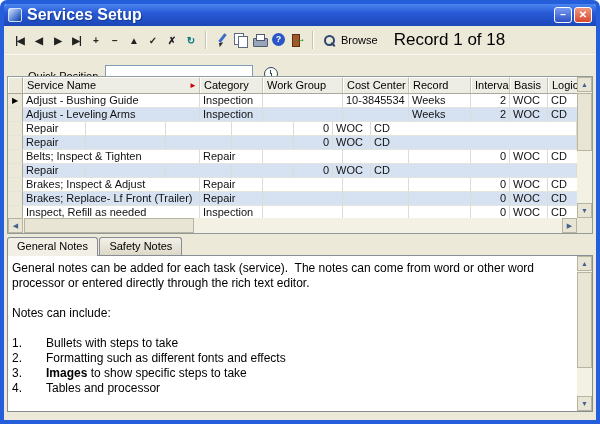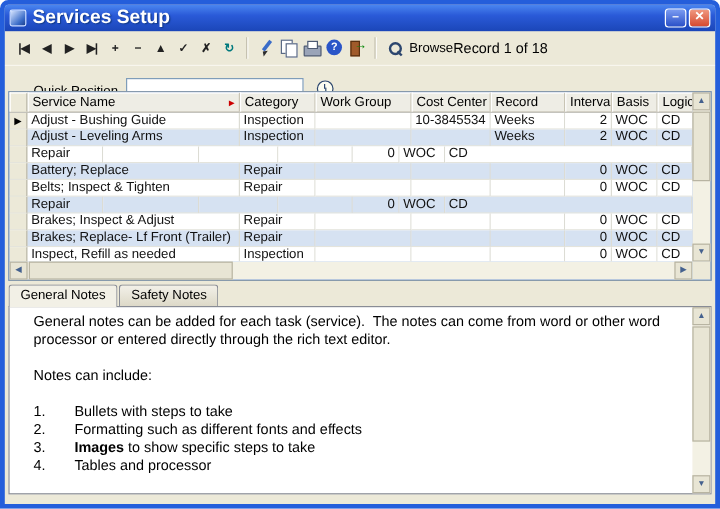--- a/index.html
+++ b/index.html
@@ -28,21 +28,21 @@
   .tb-btn.close { background: linear-gradient(#f09880, #d5492f); }
 
   
   .toolbar { position: absolute; top: 22px; left: 0; right: 0; height: 28px;
     display: flex; align-items: center; padding: 0 6px; }
   .tbtn { display: inline-flex; align-items: center; justify-content: center;
     min-width: 19px; height: 19px; font-size: 10px; color: #222; border-radius: 2px; cursor: default; }
   .navgroup .tbtn { font-weight: bold; letter-spacing: -1px; }
   .sep { width: 2px; height: 18px; border-left: 1px solid #c6c2b0; border-right: 1px solid #fff; margin: 0 5px; }
   .browse { display: inline-flex; align-items: center; gap: 5px; font-size: 11px; color: #000; margin-left: 4px; }
-  .record { font-size: 12px; color: #000; }
+  .record { margin-left: 16px; font-size: 17px; color: #000; }
 
   
   .ticon { display: inline-block; width: 13px; height: 13px; position: relative; }
   .pen-icon::before { content: ""; position: absolute; left: 6px; top: 0; width: 3px; height: 10px;
     background: #3a6cc8; transform: rotate(38deg); }
   .pen-icon::after { content: ""; position: absolute; left: 1px; bottom: 0;
     border: 3px solid transparent; border-bottom-color: #2b2b2b; transform: rotate(-55deg); }
   .copy-icon::before { content: ""; position: absolute; left: 0; top: 0; width: 8px; height: 10px;
     background: #fff; border: 1px solid #5a6a85; }
   .copy-icon::after { content: ""; position: absolute; left: 4px; top: 3px; width: 8px; height: 10px;
@@ -71,21 +71,21 @@
   .quickpos { position: absolute; top: 50px; left: 0; right: 0; height: 28px;
     display: flex; align-items: flex-end; padding: 0 24px; gap: 7px;
     border-top: 1px solid #f8f6ee; }
   .quickpos label { font-size: 11px; color: #000; }
   .qp-input { width: 148px; height: 17px; border: 1px solid #7f9db9; font-size: 11px;
     padding: 1px 3px; background: #fff; font-family: "Liberation Sans", sans-serif; }
   .clockbtn { width: 20px; height: 18px; display: inline-flex; align-items: center; justify-content: center; }
 
   
   .gridwrap { position: absolute; top: 72px; left: 3px; right: 3px; height: 158px;
-    border: 1px solid #919b9c; background: #3b82f6; }
+    border: 1px solid #919b9c; background: #000000; }
   .ghead { position: absolute; top: 0; left: 0; right: 15px; height: 17px; display: flex;
     background: #eeede5; border-bottom: 1px solid #aca899; }
   .hcell { height: 16px; padding: 1px 3px; font-size: 11px; color: #000;
     border-right: 1px solid #c8c4b4; border-top: 1px solid #fff; border-left: 1px solid #fff;
     white-space: nowrap; overflow: hidden; position: relative; }
   .sort { position: absolute; right: 2px; top: 1px; color: #cc0000; font-size: 8px; line-height: 14px; }
   .gbody { position: absolute; top: 17px; left: 0; right: 15px; bottom: 15px; background: #fff; overflow: hidden; }
   .grid-row { display: flex; height: 14px; }
   .grid-row.alt .cell { background: #d6e2f2; }
   .cell { height: 14px; padding: 0 3px; font-size: 11px; line-height: 13px; color: #111;
@@ -122,21 +122,21 @@
 
   
   .tabs { position: absolute; top: 232px; left: 3px; height: 19px; }
   .tab { display: inline-block; padding: 2px 9px 3px; font-size: 11px; color: #000;
     border: 1px solid #898c95; border-bottom: none; border-radius: 3px 3px 0 0;
     background: linear-gradient(#f2f0e8, #ddd9c8); margin-right: -3px; position: relative; }
   .tab.active { background: #f2f0e6; z-index: 2; padding-bottom: 4px; }
 
   .notes { position: absolute; top: 251px; left: 3px; right: 3px; height: 157px;
     background: #fff; border: 1px solid #898c95; }
-  .notes-text { position: absolute; inset: 0 16px 0 0; padding: 5px 20px; overflow: hidden; }
+  .notes-text { position: absolute; inset: 0 16px 0 0; padding: 5px 4px; overflow: hidden; }
   .notes-text p { font-size: 12px; line-height: 15px; color: #000; white-space: pre-wrap; }
   .p1 { margin: 0 0 15px 0; }
   .p2 { margin: 0 0 15px 0; }
   .note-line { font-size: 12px; line-height: 15px; color: #000; }
   .note-line .num { display: inline-block; width: 34px; }
 </style>
 </head>
 <body>
 
 <div class="window">
@@ -223,21 +223,20 @@
           <div class="cell c1">Repair</div>
           <div class="cell c2"></div>
           <div class="cell c3"></div>
           <div class="cell c4"></div>
           <div class="cell c5">0</div>
           <div class="cell c6">WOC</div>
           <div class="cell c7">CD</div>
         </div>
         <div class="grid-row alt">
           <div class="cell indicator ind"></div>
-          <div class="cell c0">Battery; Replace</div>
           <div class="cell c1">Repair</div>
           <div class="cell c2"></div>
           <div class="cell c3"></div>
           <div class="cell c4"></div>
           <div class="cell c5">0</div>
           <div class="cell c6">WOC</div>
           <div class="cell c7">CD</div>
         </div>
         <div class="grid-row">
           <div class="cell indicator ind"></div>

